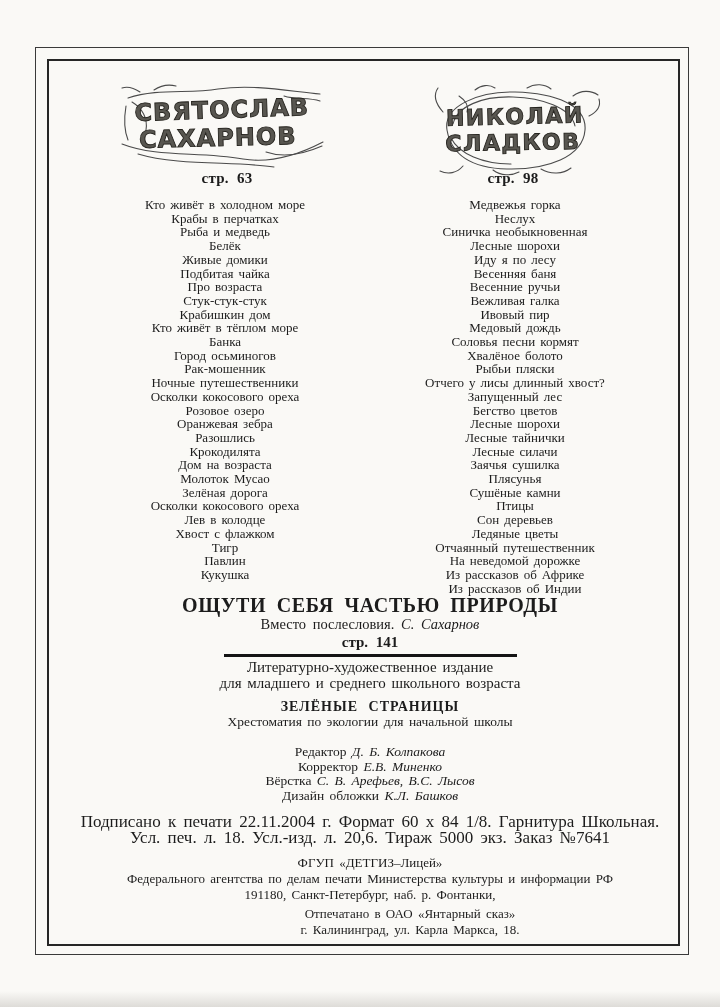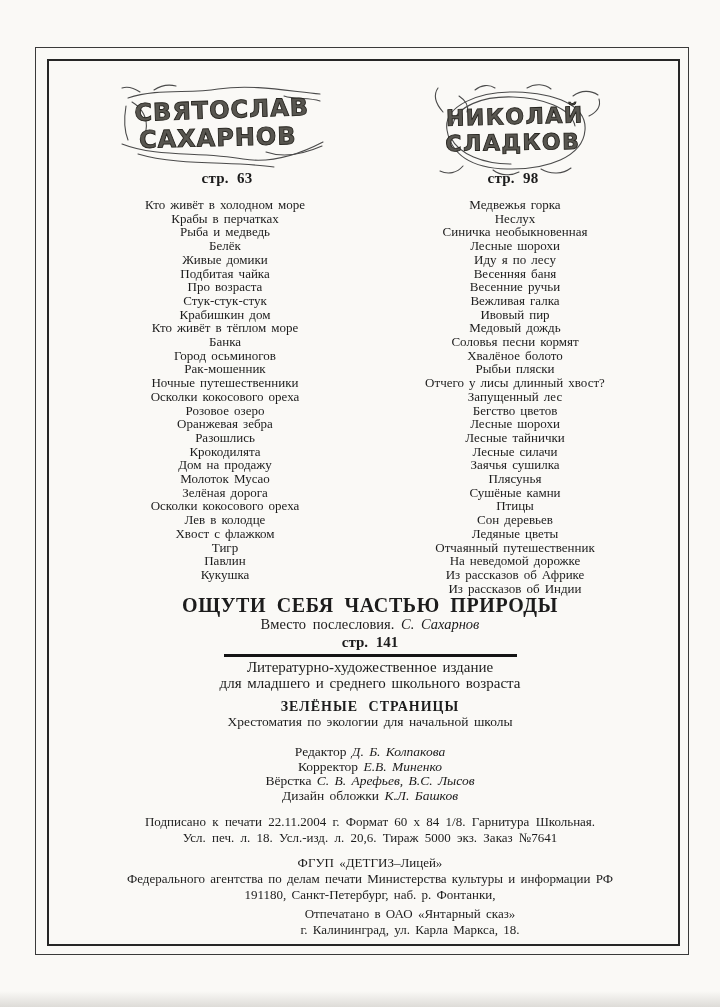--- a/index.html
+++ b/index.html
@@ -37,21 +37,21 @@
   .afterword-title{font-weight:bold;font-size:20px;letter-spacing:.6px;word-spacing:5px;line-height:17px;}
   .afterword-sub{font-size:14.5px;word-spacing:3px;margin-top:2px;line-height:16px;}
   .afterword-sub .it{font-style:italic;}
   .afterword-ref{font-weight:bold;font-size:15px;word-spacing:4px;margin-top:2px;line-height:17px;}
   .rule{left:224px;top:654px;width:293px;height:2.5px;background:#141414;}
   .edition{top:660px;font-size:15px;line-height:15.5px;word-spacing:2px;}
   .series{top:699px;font-size:13.5px;line-height:15px;word-spacing:2px;}
   .series-title{font-weight:bold;font-size:14px;letter-spacing:1px;word-spacing:6px;}
   .credits{top:745px;font-size:13.5px;line-height:14.5px;word-spacing:2px;}
   .credit-name{font-style:italic;}
-  .printinfo{top:814px;font-size:13px;line-height:16px;word-spacing:3px;}
+  .printinfo{top:814px;font-size:17px;line-height:16px;word-spacing:3px;}
   .publisher{top:855px;font-size:13px;line-height:16px;word-spacing:2px;}
   .printedat{top:906px;font-size:13px;line-height:16px;word-spacing:2px;margin-left:40px;}
   .scan-bottom{
     left:0;bottom:0;width:720px;height:16px;
     background:linear-gradient(to bottom,rgba(120,115,108,0),rgba(120,115,108,.22));
   }
   .logo-text{
     font-family:"DejaVu Sans","Liberation Sans",sans-serif;
     font-weight:bold;
   }
@@ -116,21 +116,21 @@
     <div>Кто живёт в тёплом море</div>
     <div>Банка</div>
     <div>Город осьминогов</div>
     <div>Рак-мошенник</div>
     <div>Ночные путешественники</div>
     <div>Осколки кокосового ореха</div>
     <div>Розовое озеро</div>
     <div>Оранжевая зебра</div>
     <div>Разошлись</div>
     <div>Крокодилята</div>
-    <div>Дом на продажу</div>
+    <div>Дом на возраста</div>
     <div>Молоток Мусао</div>
     <div>Зелёная дорога</div>
     <div>Осколки кокосового ореха</div>
     <div>Лев в колодце</div>
     <div>Хвост с флажком</div>
     <div>Тигр</div>
     <div>Павлин</div>
     <div>Кукушка</div>
   </div>
 <div class="abs toc toc-right">

